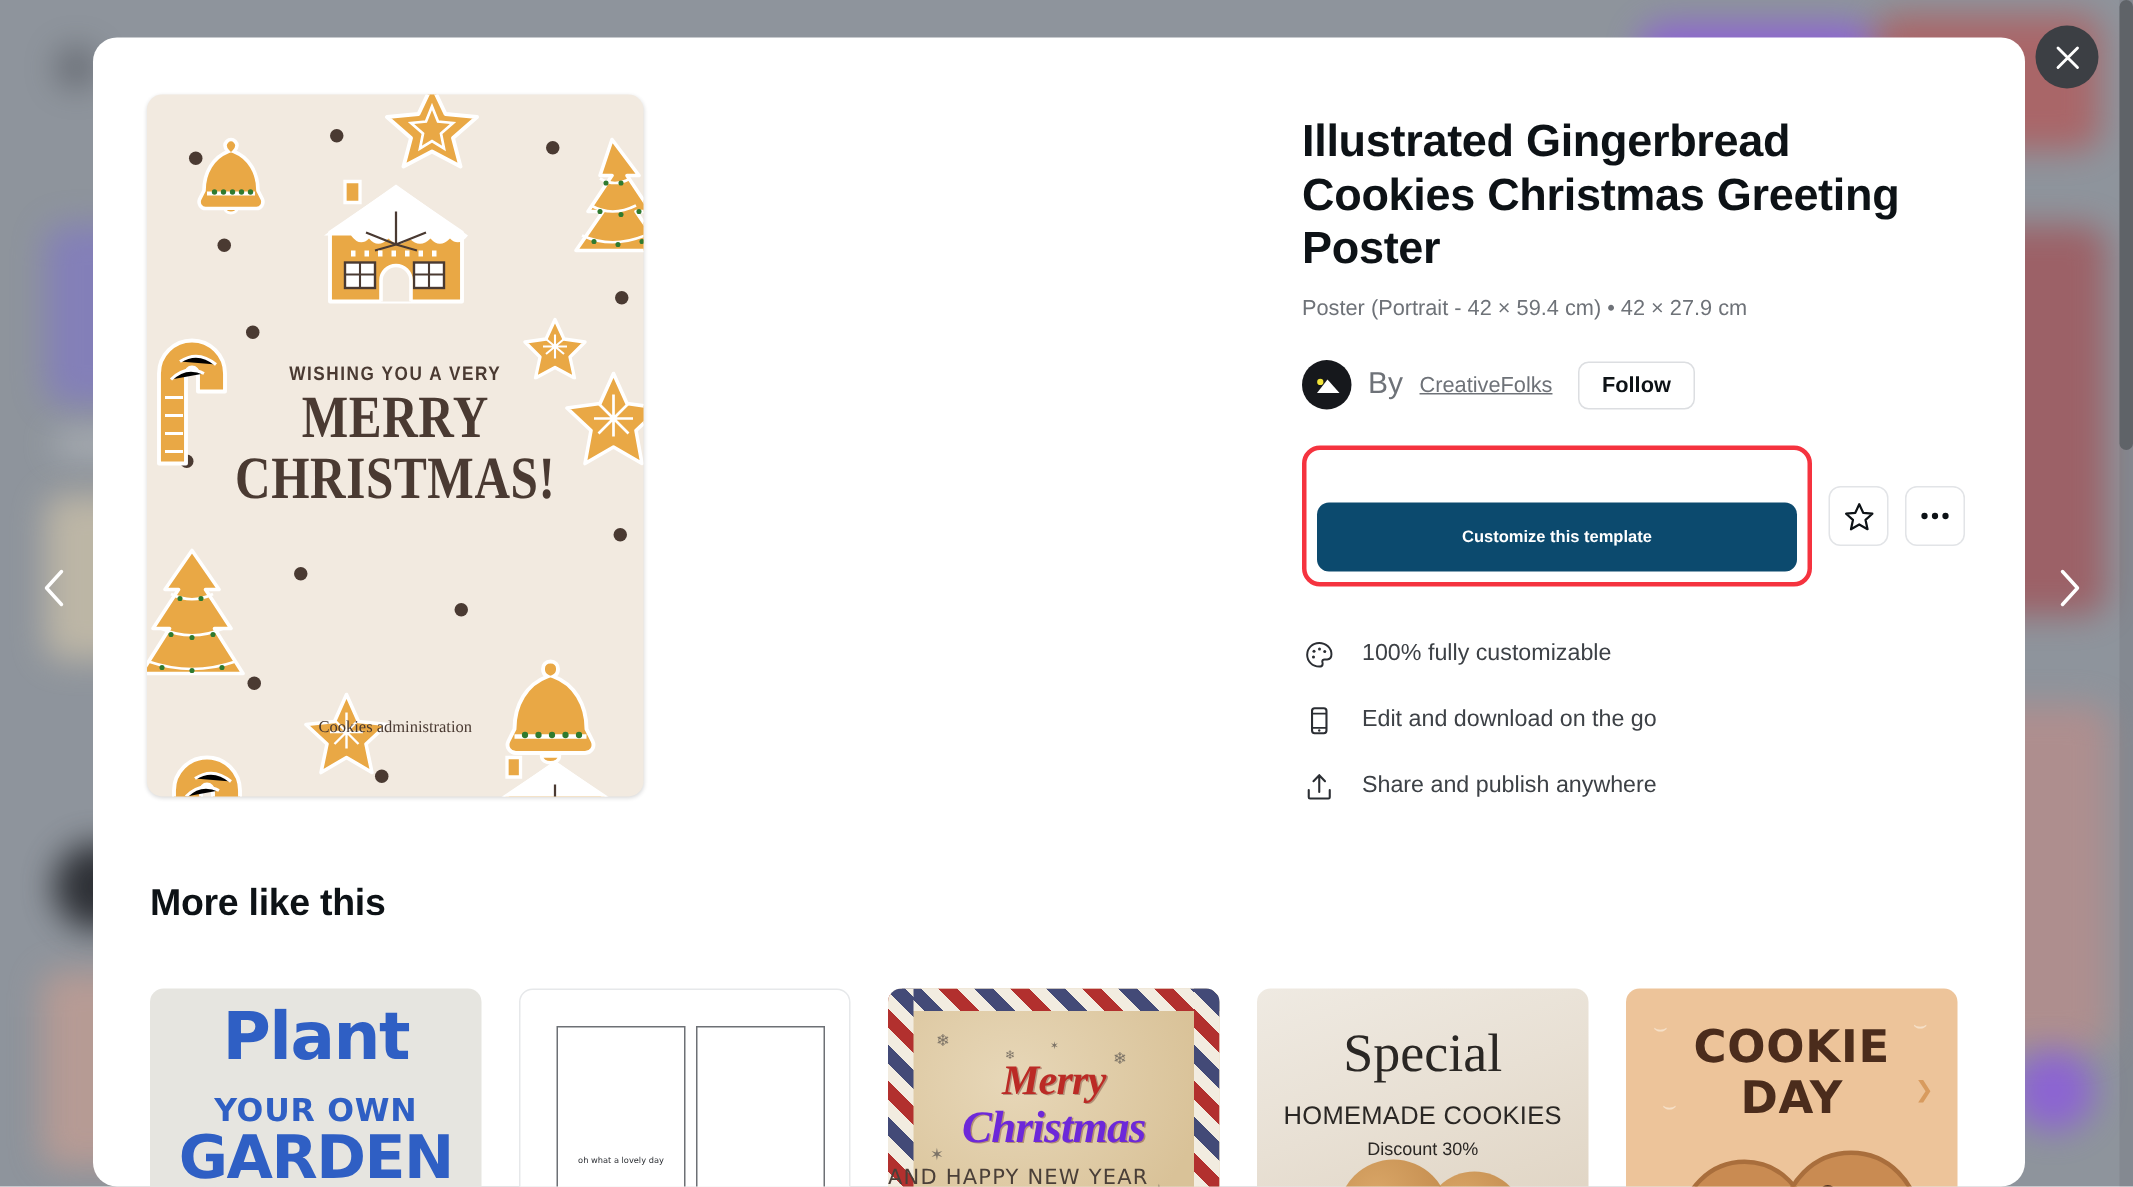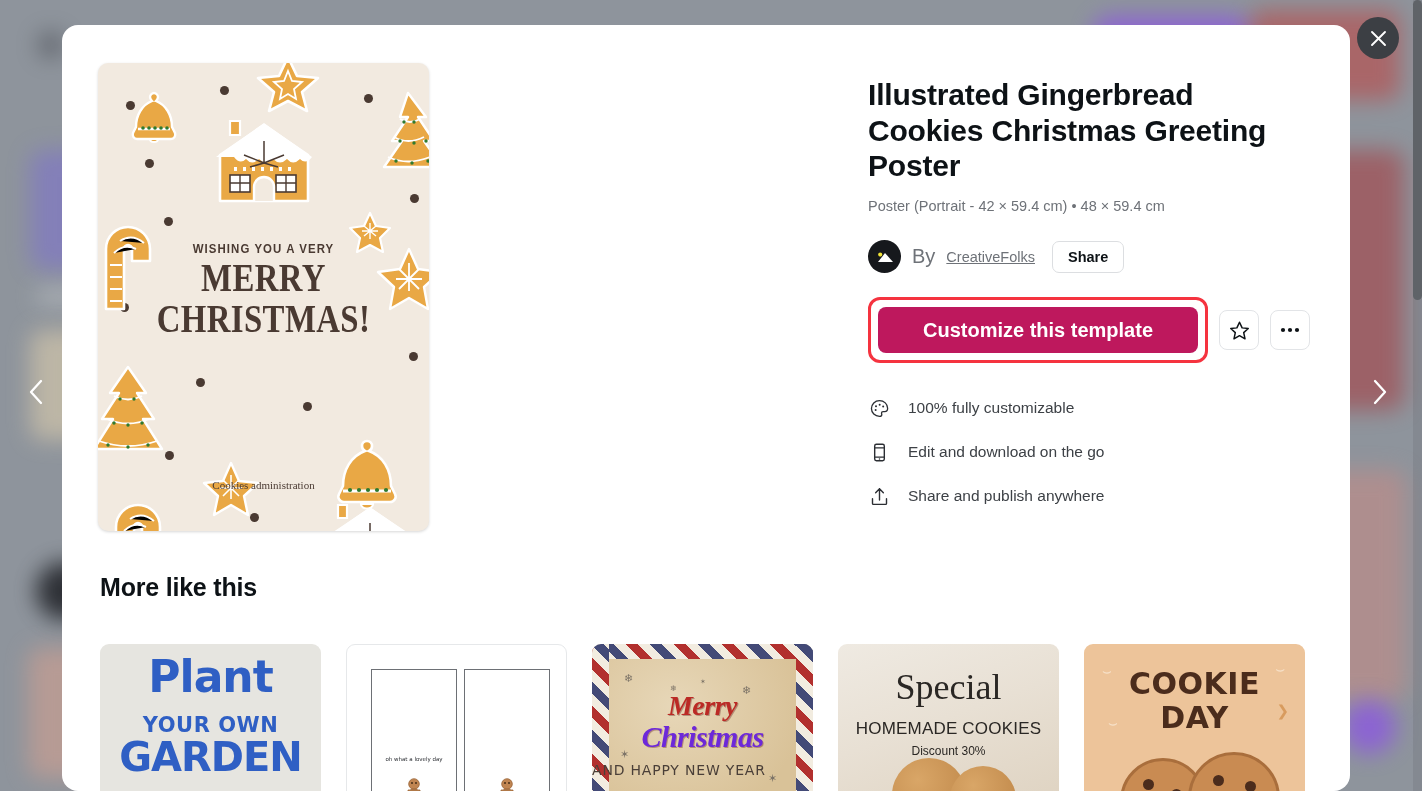--- a/index.html
+++ b/index.html
@@ -254,26 +254,27 @@
     padding: 7px;
     border: 3px solid #f5333f;
     border-radius: 12px;
     background: #fff;
     line-height: 0;
   }
   #customize-button {
     width: 320px; height: 46px;
     border: none;
     border-radius: 8px;
-    background: #be185d;
+    background: #0c4a6e;
     color: #ffffff;
-    font-size: 20px;
+    font-size: 11px;
     font-weight: 700;
     cursor: pointer;
     font-family: "Liberation Sans", sans-serif;
+    margin-top: 28px;
   }
   .icon-square-button {
     width: 40px; height: 40px;
     border: 1px solid #e2e4e7;
     border-radius: 8px;
     background: #fff;
     display: flex; align-items: center; justify-content: center;
     cursor: pointer;
   }
 
@@ -655,33 +656,33 @@
           <div id="poster-line2">MERRY</div>
           <div id="poster-line3">CHRISTMAS!</div>
         </div>
         <div id="poster-footer">Cookies administration</div>
       </div>
     </div>
 
     <div id="detail-col">
 
       <h1 id="template-title">Illustrated Gingerbread Cookies Christmas Greeting Poster</h1>
-      <div id="template-meta">Poster (Portrait - 42 × 59.4 cm) • 48 × 59.4 cm</div>
+      <div id="template-meta">Poster (Portrait - 42 × 59.4 cm) • 42 × 27.9 cm</div>
 
       <div id="author-row">
         <div id="author-avatar">
           <svg width="22" height="22" viewBox="0 0 22 22" aria-hidden="true">
             <path d="M4 16 L11 7 L19 16 Z" fill="#ffffff"></path>
             <circle cx="6.2" cy="8.6" r="2.1" fill="#f5e councils"></circle>
             <circle cx="6.2" cy="8.6" r="2.1" fill="#f2e43a"></circle>
           </svg>
         </div>
         <span id="author-by">By</span>
         <span id="author-name">CreativeFolks</span>
-        <button id="follow-button">Share</button>
+        <button id="follow-button">Follow</button>
       </div>
 
       <div id="cta-row">
         <div id="cta-highlight">
           <button id="customize-button">Customize this template</button>
         </div>
         <div class="icon-square-button">
           <svg width="21" height="21" viewBox="0 0 24 24" fill="none" aria-hidden="true">
             <path d="M12 2.5 L15 9 L22 9.7 L16.8 14.4 L18.3 21.5 L12 17.9 L5.7 21.5 L7.2 14.4 L2 9.7 L9 9 Z" stroke="#0d1216" stroke-width="1.7" stroke-linejoin="round"></path>
           </svg>

